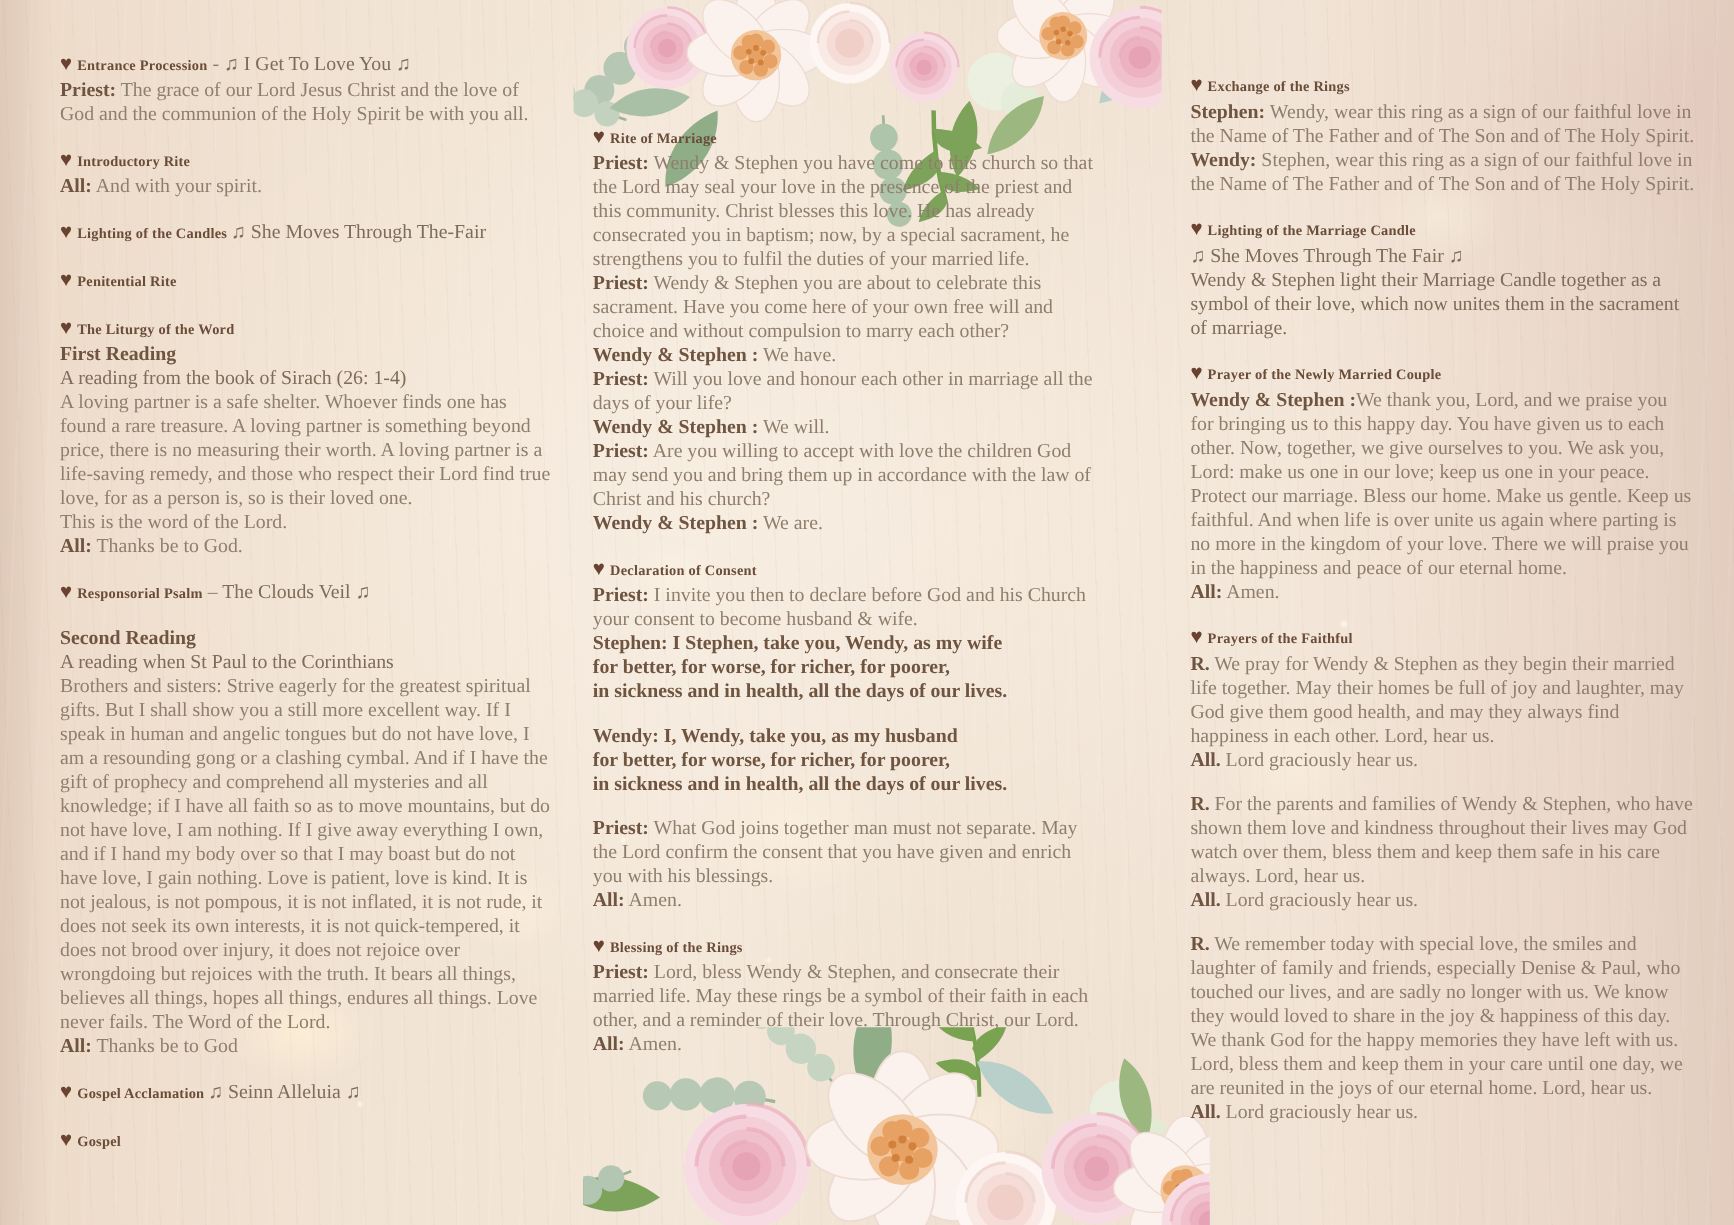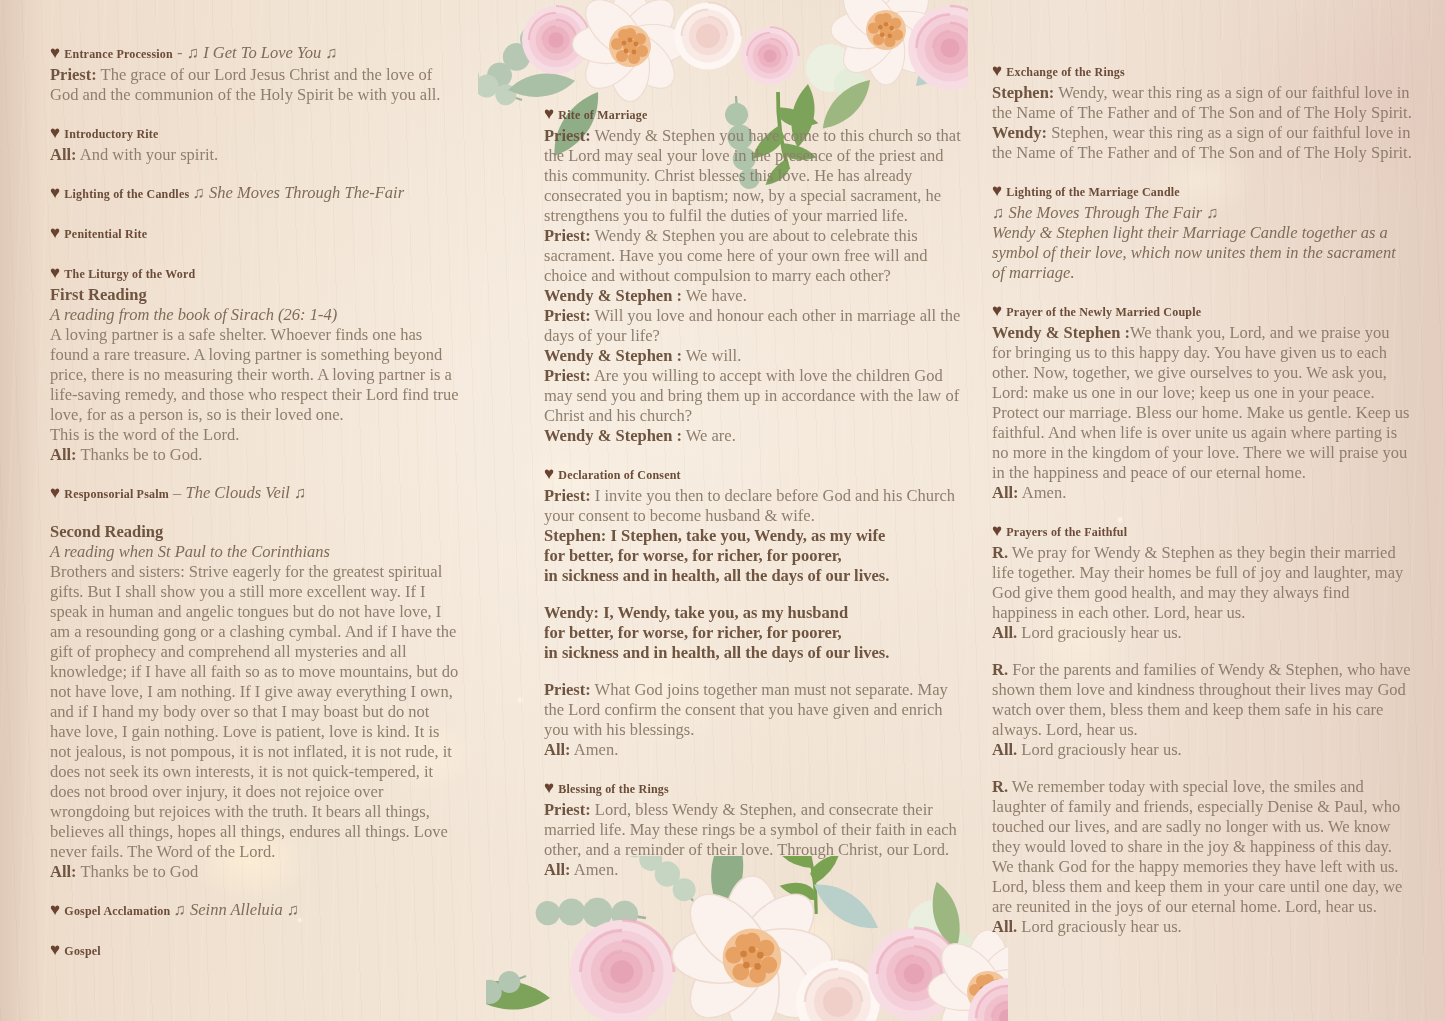--- a/index.html
+++ b/index.html
@@ -24,30 +24,30 @@
       linear-gradient(90deg,#dfc9b8 0%,#eedccb 3%,#f1e3d3 20%,#f3e7d9 40%,#f0e2d2 55%,#f1e3d5 75%,#e9d6c8 93%,#e2cdbe 100%);
   }
   #page::before{
     content:"";position:absolute;inset:0;pointer-events:none;
     background:
       repeating-linear-gradient(92deg, rgba(255,255,255,.06) 0 2px, rgba(255,255,255,0) 2px 26px),
       repeating-linear-gradient(88deg, rgba(150,112,84,.045) 0 1px, rgba(150,112,84,0) 1px 19px);
   }
   .col{position:absolute;}
   #col-left{left:50px;top:42px;width:414px;}
-  #col-middle{left:544px;top:103px;width:420px;}
+  #col-middle{left:494px;top:103px;width:420px;}
   #col-right{left:992px;top:60px;width:420px;}
   .para{margin:0;font-size:16.5px;line-height:20px;color:#8f7e6d;text-align:left;}
   .para.gap{margin-top:17px;}
   .para.heading{line-height:22px;}
   .run-hd{font-weight:bold;color:#6a4c38;font-size:12px;letter-spacing:.2px;}
   .run-hr{font-weight:bold;color:#6a4330;font-size:17px;}
   .run-b{font-weight:bold;color:#6f5440;}
   .run-r{color:#8f7e6d;}
-  .run-i{font-style:italic;color:#7f6c58;}
+  .run-i{color:#7f6c58;}
   .run-n{color:#7f6c58;}
   .floral{position:absolute;pointer-events:none;}
   .floral-top{left:478px;top:0;}
   .floral-bottom{left:486px;bottom:0;}
 </style>
 </head>
 <body>
 
 <div id="page">
 

